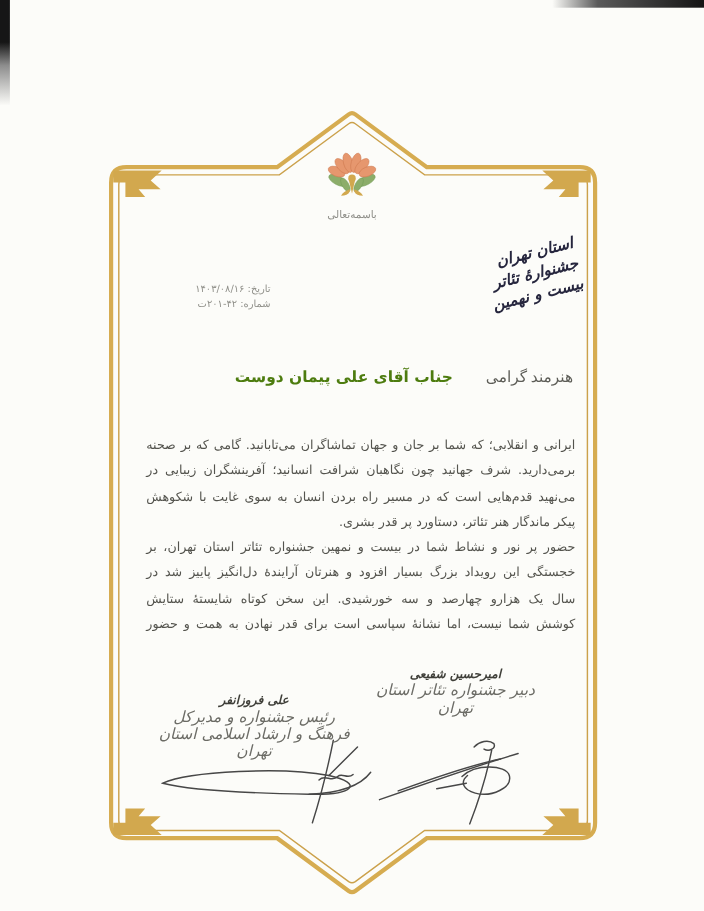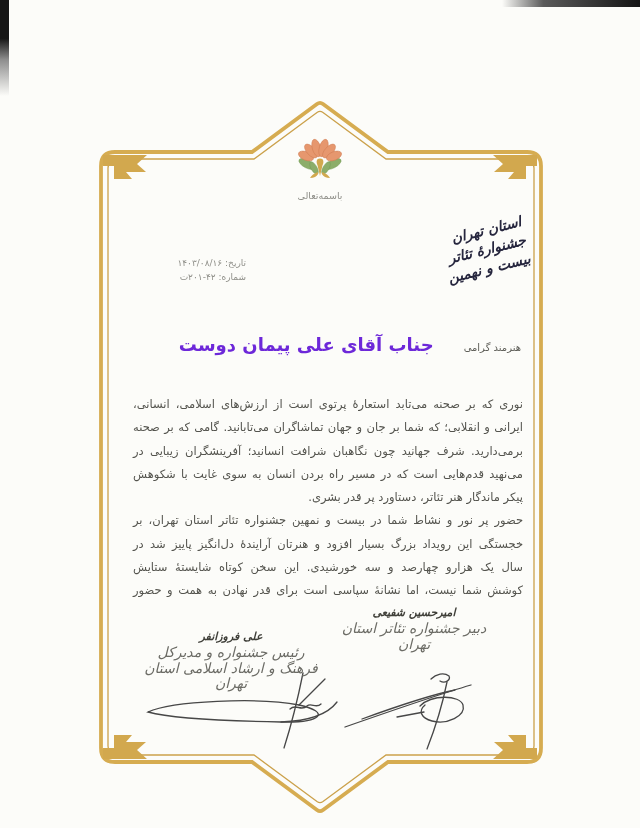--- a/index.html
+++ b/index.html
@@ -22,22 +22,22 @@
     font-size:9.5px;color:#8e8e88;letter-spacing:0.2px;}
   .meta{position:absolute;top:256px;left:134px;width:112px;direction:rtl;text-align:right;
     font-size:9px;line-height:14px;color:#8f8f89;}
   .festival-logo{position:absolute;top:231px;left:366px;width:162px;direction:rtl;
     transform:rotate(-14deg);color:#26263e;font-weight:bold;font-style:italic;
     font-size:14px;line-height:19px;text-align:right;}
   .festival-logo .l2{padding-left:16px;}
   .festival-logo .l3{padding-left:34px;}
   .recipient{position:absolute;top:334px;left:135px;width:386px;direction:rtl;
     display:flex;align-items:baseline;gap:30px;}
-  .recipient .salutation{font-size:10px;color:#5d5d57;}
-  .recipient .name{font-size:18px;font-weight:bold;color:#6d28d9;}
+  .recipient .salutation{font-size:14px;color:#5d5d57;font-family:Liberation Serif, serif;}
+  .recipient .name{font-size:14px;font-weight:bold;color:#4d7c0f;}
   .letter-body{position:absolute;top:393px;left:133px;width:390px;direction:rtl;
     font-size:11.5px;line-height:23.3px;color:#54544e;}
   .letter-body .line{text-align:justify;text-align-last:justify;}
   .letter-body .line.flush{text-align:right;text-align-last:right;}
   .signatory{position:absolute;text-align:center;direction:rtl;font-style:italic;}
   .signatory .sig-name{font-size:11px;font-weight:bold;color:#3f3f39;line-height:16px;}
   .signatory .sig-title{font-size:14px;color:#6b6b65;line-height:15.5px;}
   .signatory-right{top:605px;left:330px;width:168px;}
   .signatory-left{top:629px;left:138px;width:186px;}
 </style>
@@ -114,21 +114,20 @@
     <div class="l2">جشنوارهٔ تئاتر</div>
     <div class="l3">بیست و نهمین</div>
   </div>
 
   <div class="recipient">
     <span class="salutation">هنرمند گرامی</span>
     <span class="name">جناب آقای علی پیمان دوست</span>
   </div>
 
   <div class="letter-body">
-    <div class="line">نوری که بر صحنه می‌تابد استعارهٔ پرتوی است از ارزش‌های اسلامی، انسانی،</div>
     <div class="line">ایرانی و انقلابی؛ که شما بر جان و جهان تماشاگران می‌تابانید. گامی که بر صحنه</div>
     <div class="line">برمی‌دارید. شرف جهانید چون نگاهبان شرافت انسانید؛ آفرینشگران زیبایی در</div>
     <div class="line">می‌نهید قدم‌هایی است که در مسیر راه بردن انسان به سوی غایت با شکوهش</div>
     <div class="line flush">پیکر ماندگار هنر تئاتر، دستاورد پر قدر بشری.</div>
     <div class="line">حضور پر نور و نشاط شما در بیست و نمهین جشنواره تئاتر استان تهران، بر</div>
     <div class="line">خجستگی این رویداد بزرگ بسیار افزود و هنرتان آرایندهٔ دل‌انگیز پاییز شد در</div>
     <div class="line">سال یک هزارو چهارصد و سه خورشیدی. این سخن کوتاه شایستهٔ ستایش</div>
     <div class="line">کوشش شما نیست، اما نشانهٔ سپاسی است برای قدر نهادن به همت و حضور</div>
   </div>
 

